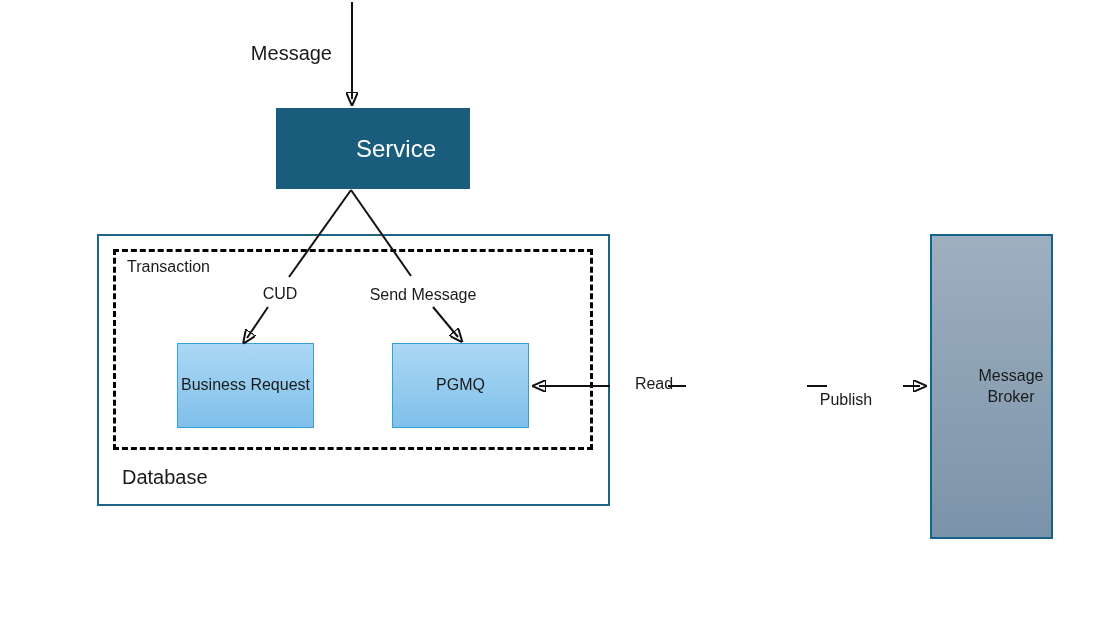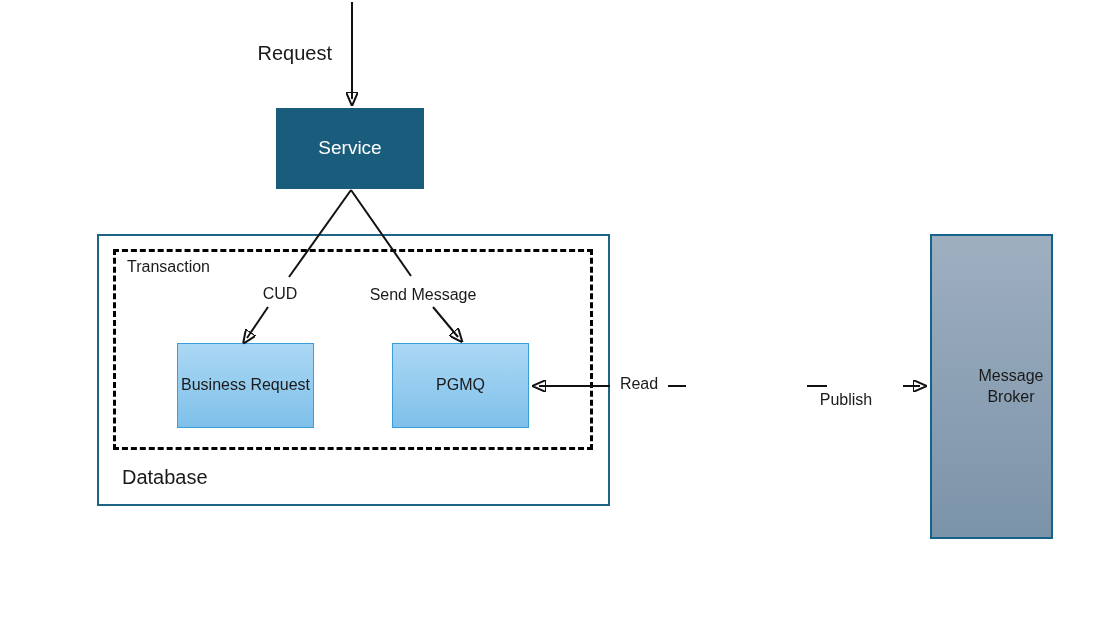--- a/index.html
+++ b/index.html
@@ -53,21 +53,21 @@
   }
 
   
   .node {
     display: flex; align-items: center; justify-content: center;
     text-align: center; color: #1a1a1a; font-size: 16px; line-height: 1.3;
   }
   .service-box {
     left: 276px; top: 108px; width: 148px; height: 81px;
     background: #1A5C7C;
-    color: #ffffff; font-size: 19px;
+    color: #ffffff; font-size: 24px; padding-left: 46px;
   }
   .business-entity-box {
     left: 177px; top: 343px; width: 137px; height: 85px;
     background: linear-gradient(180deg, #ABD8F4 0%, #7FC0EA 100%);
     border: 1.5px solid #3A9FD9;
     box-sizing: border-box;
   }
   .pgmq-box {
     left: 392px; top: 343px; width: 137px; height: 85px;
     background: linear-gradient(180deg, #ABD8F4 0%, #7FC0EA 100%);
@@ -88,21 +88,21 @@
   }
   .message-broker-box .wrap-label { width: 80px; }
 
   
   .edge-label {
     font-size: 16px; color: #1a1a1a; text-align: center; white-space: nowrap;
   }
   .request-label  { left: 232px; top: 42px;  width: 100px; text-align: right; font-size: 20px; }
   .cud-label      { left: 250px; top: 285px; width: 60px; }
   .send-message-label { left: 353px; top: 286px; width: 140px; }
-  .read-label     { left: 599px; top: 375px; width: 80px; text-align: center; }
+  .read-label     { left: 614px; top: 375px; width: 80px; text-align: center; }
   .publish-label  { left: 806px; top: 375px; width: 80px; margin-top: 16px; }
 </style>
 </head>
 <body>
 
 <div class="canvas">
 
   <div class="abs database-box"></div>
 
   <div class="abs transaction-box"></div>
@@ -119,21 +119,21 @@
 
   <div class="abs node pgmq-box">
     <span>PGMQ</span>
   </div>
 
 
   <div class="abs node message-broker-box">
     <span class="wrap-label">Message Broker</span>
   </div>
 
-  <div class="abs edge-label request-label">Request</div>
+  <div class="abs edge-label request-label">Message</div>
   <div class="abs edge-label cud-label">CUD</div>
   <div class="abs edge-label send-message-label">Send Message</div>
   <div class="abs edge-label read-label">Read</div>
   <div class="abs edge-label publish-label">Publish</div>
 
   <svg class="edges-svg" viewBox="0 0 1112 642" xmlns="http://www.w3.org/2000/svg">
     <defs>
       <marker id="ah" markerUnits="userSpaceOnUse" markerWidth="14" markerHeight="12" viewBox="0 0 14 12" refX="7" refY="6" orient="auto">
         <path d="M0,0 L14,6 L0,12 Z" fill="#111111" stroke="none"></path>
       </marker>

